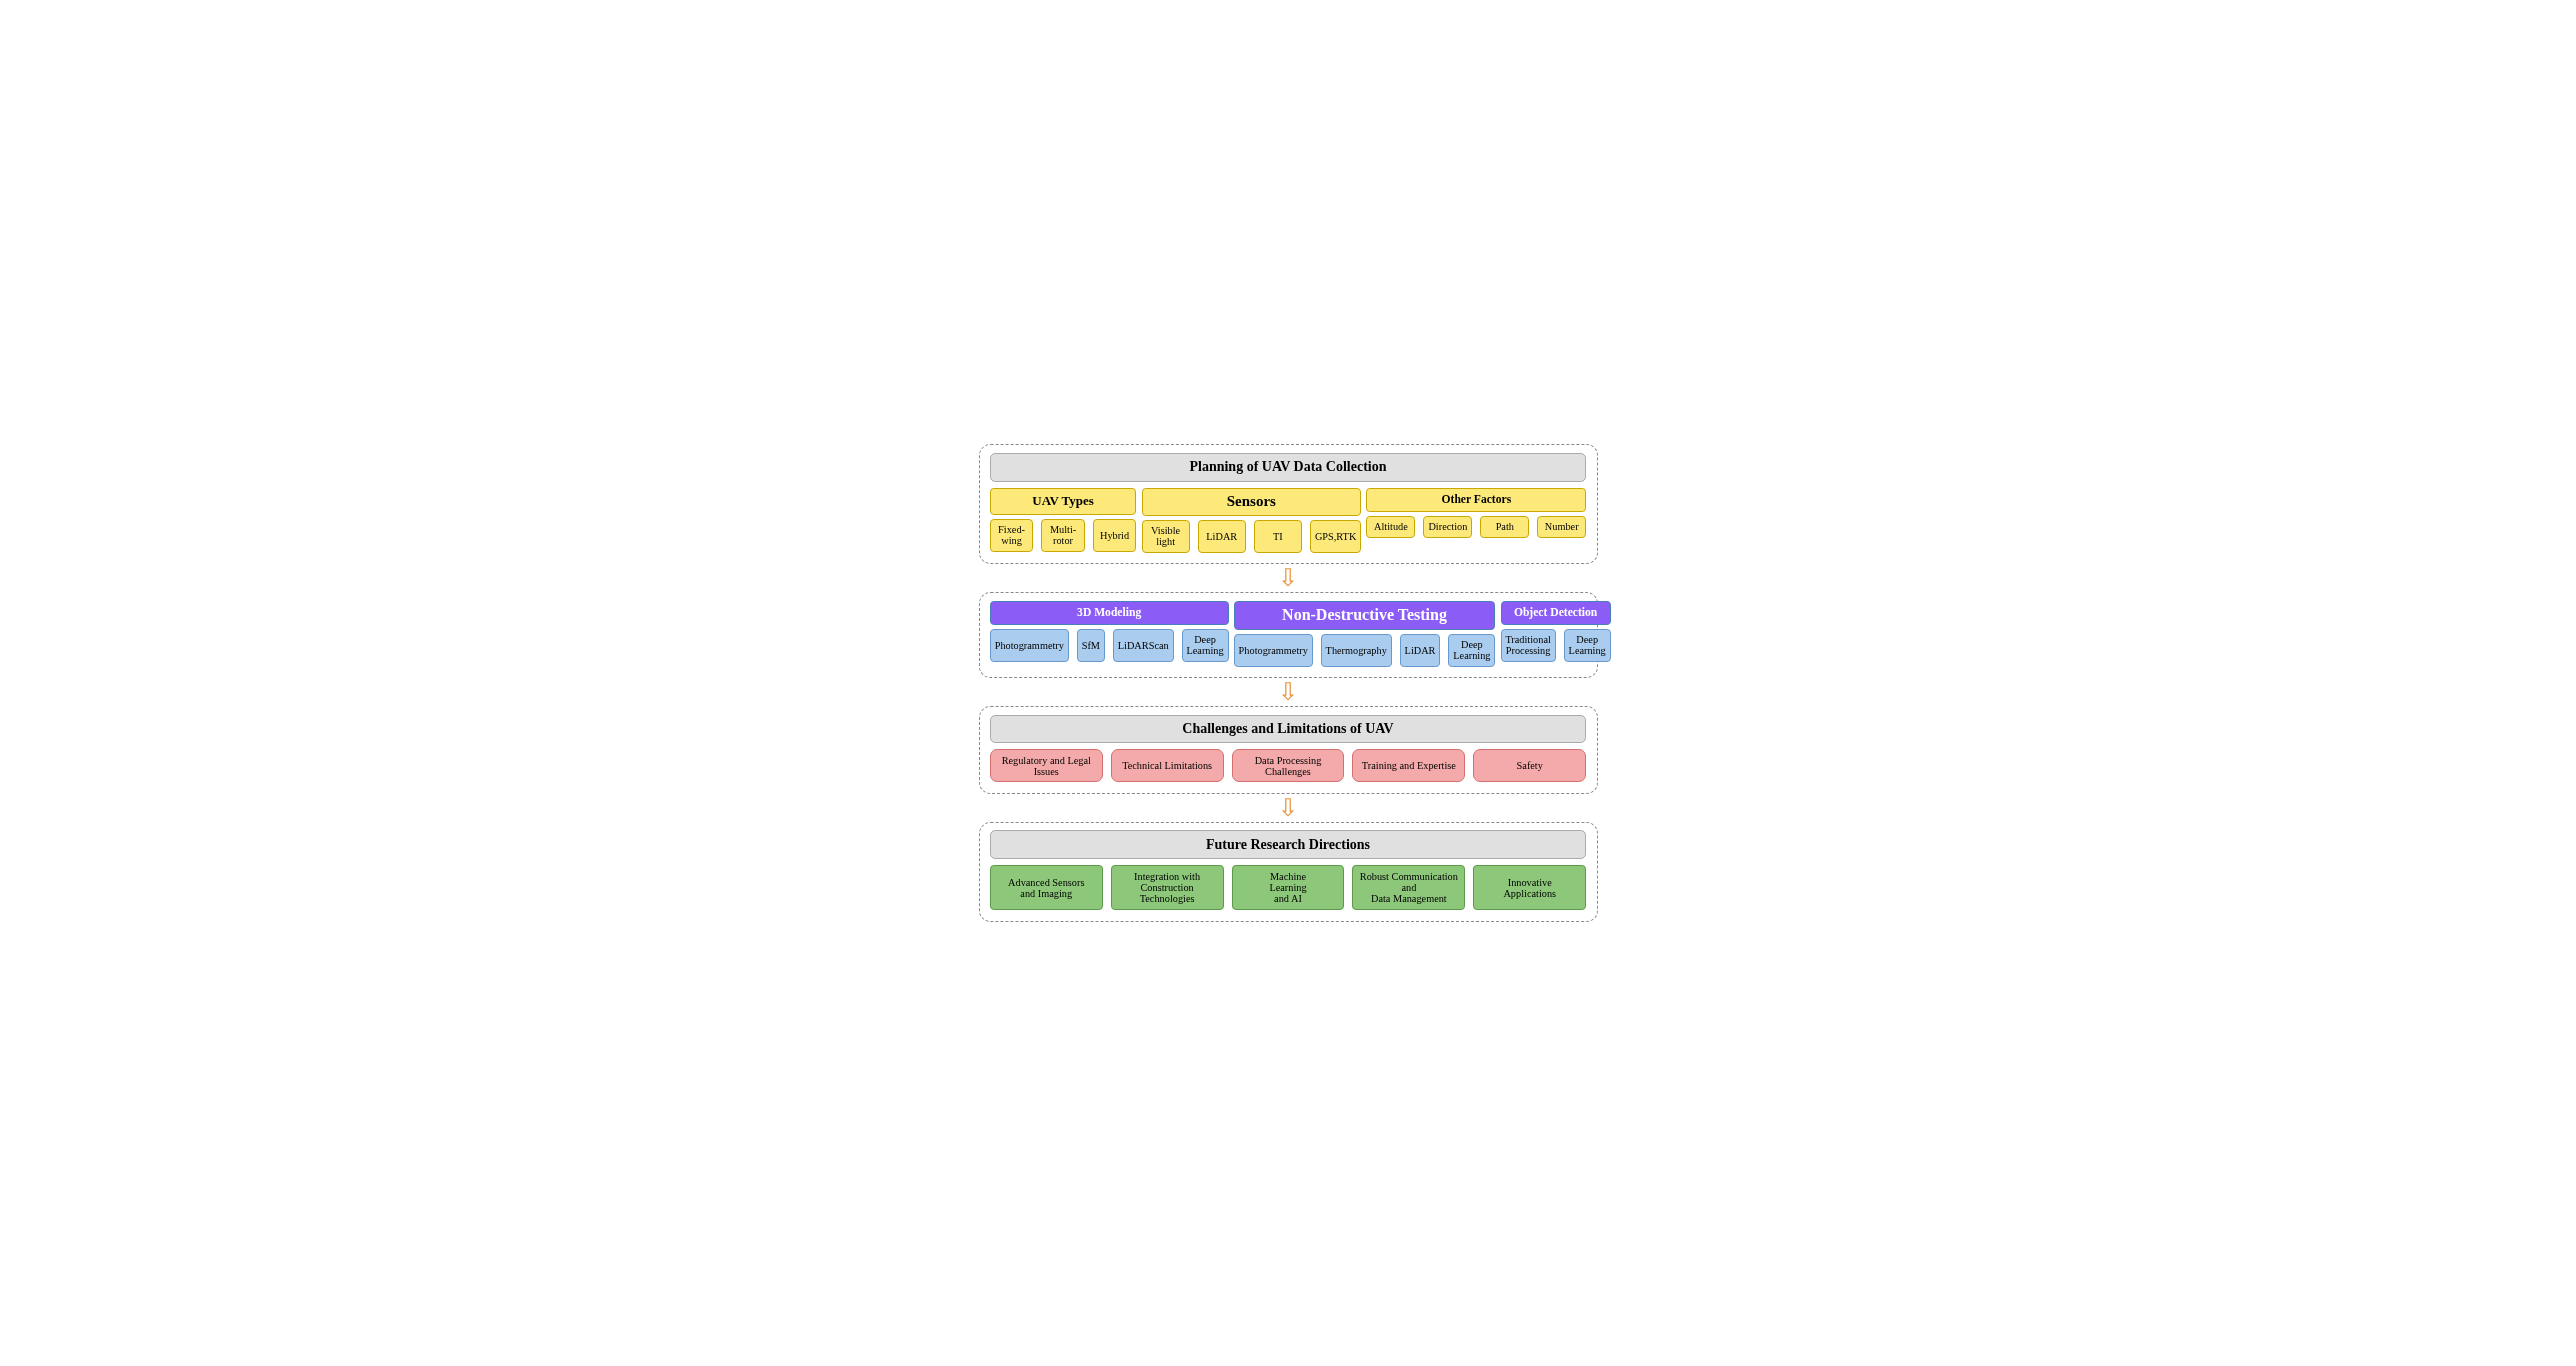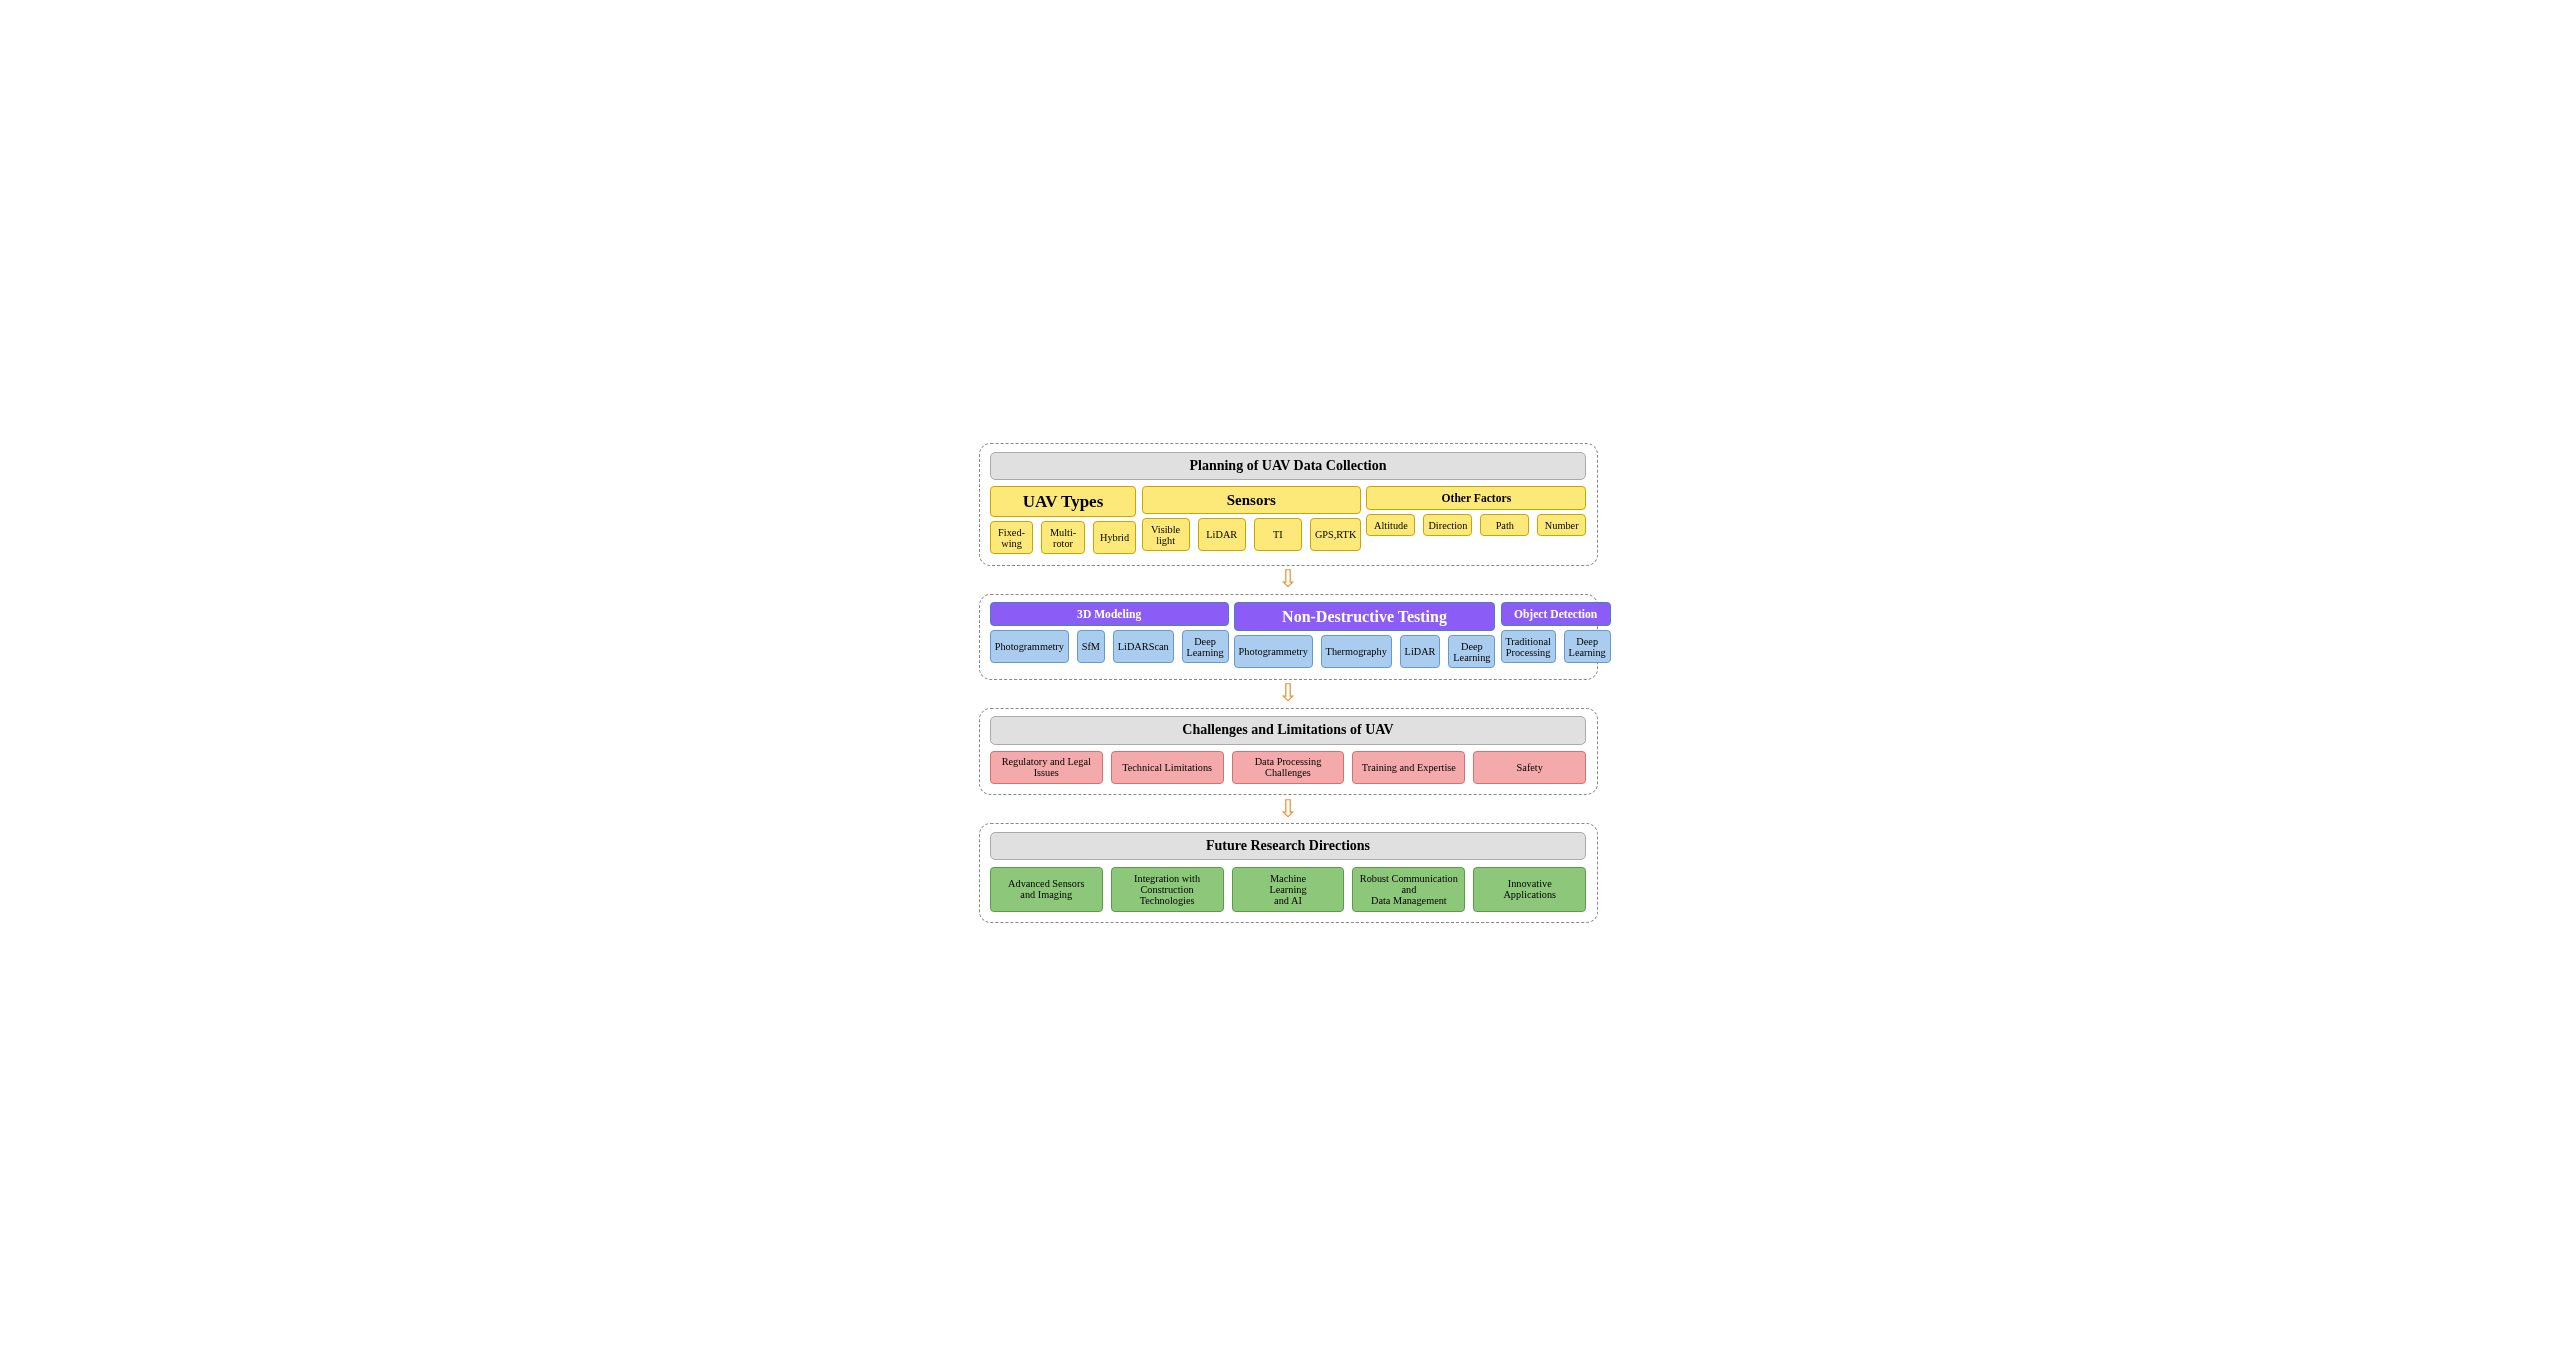--- a/index.html
+++ b/index.html
@@ -61,21 +61,21 @@
       font-size: 10.3px;
       display: flex;
       align-items: center;
       justify-content: center;
     }
 
     
     .yellow { background: #fce97a; border-color: #c8a800; }
     .blue { background: #8b5cf6; border-color: #4a80b8; color: #fff; font-weight: bold; }
     .blue-light { background: #aaccee; border-color: #6699cc; }
-    .pink { background: #f4aaaa; border-color: #d47070; }
+    .pink { background: #f4aaaa; border-color: #d47070; border-radius: 7px; }
     .green { background: #8dc87a; border-color: #5a9a48; }
 
     
     .fg1 { flex: 1; }
     .fg2 { flex: 2; }
     .fg3 { flex: 3; }
     .fg4 { flex: 4; }
 
     .groups-row {
       display: flex;
@@ -99,21 +99,21 @@
 </head>
 <body>
 
 <div class="diagram">
 
   <div class="section-box">
     <div class="section-title">Planning of UAV Data Collection</div>
     <div class="groups-row">
 
       <div class="group-col fg2">
-        <div class="item-box yellow" style="font-size:17px; font-weight:bold;">UAV Types</div>
+        <div class="item-box yellow" style="font-size:13px; font-weight:bold;">UAV Types</div>
         <div class="sub-items-row">
           <div class="item-box yellow fg1">Fixed-wing</div>
           <div class="item-box yellow fg1">Multi-rotor</div>
           <div class="item-box yellow fg1">Hybrid</div>
         </div>
       </div>
 
       <div class="group-col fg3">
         <div class="item-box yellow" style="font-size:15px; font-weight:bold;">Sensors</div>
         <div class="sub-items-row">

